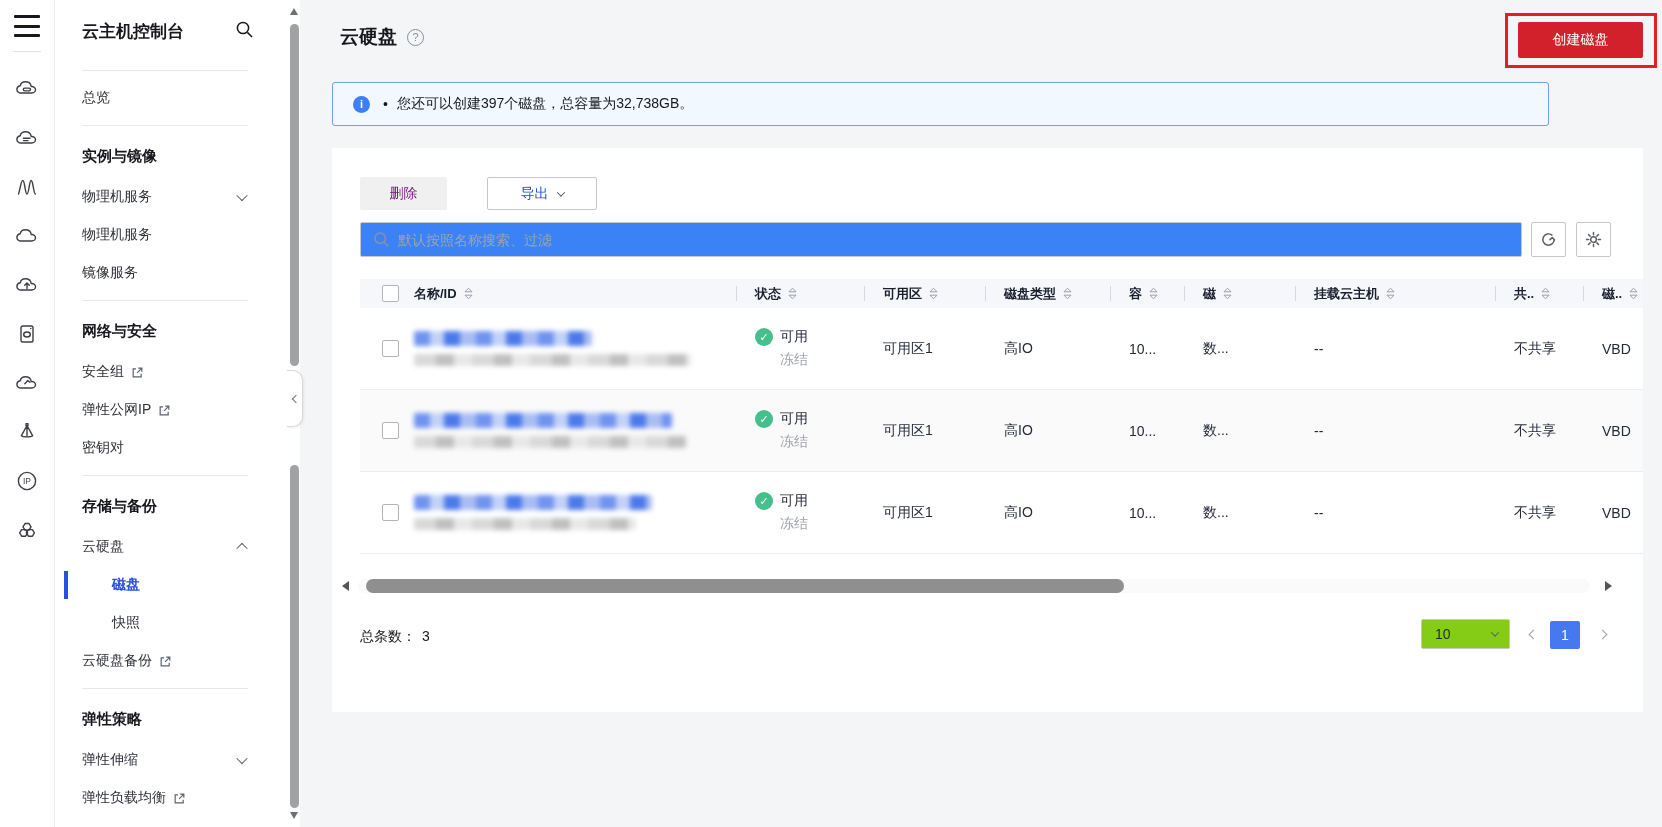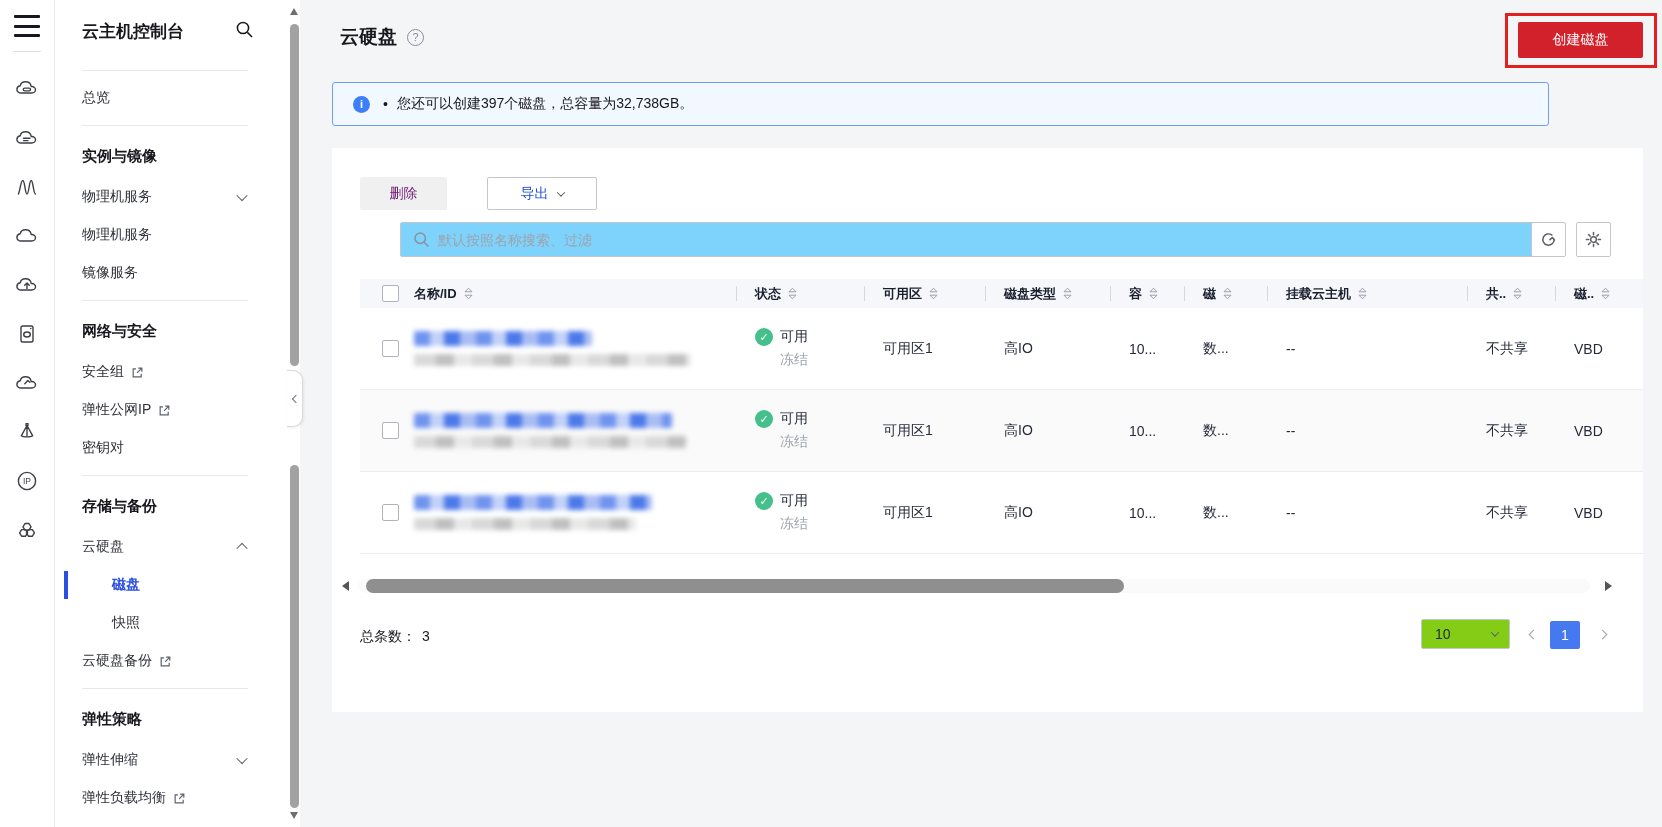--- a/index.html
+++ b/index.html
@@ -54,37 +54,37 @@
   .banner{position:absolute;left:32px;top:82px;width:1217px;height:44px;background:#f2f8ff;border:1px solid #6e9ef7;border-radius:3px;display:flex;align-items:center;}
   .info-icon{margin-left:20px;width:17px;height:17px;border-radius:50%;background:#3d7ff7;color:#fff;font-size:11px;font-weight:700;line-height:17px;text-align:center;flex:none;}
   .banner-bullet{margin-left:13px;color:#17171d;}
   .banner-text{margin-left:9px;color:#17171d;font-size:14px;}
   
   .card{position:absolute;left:32px;top:148px;width:1311px;height:564px;background:#fff;}
   .btn{height:33px;font-size:14px;border-radius:2px;cursor:pointer;font-family:inherit;}
   .btn-delete{position:absolute;left:28px;top:29px;width:87px;background:#f0f0f0;color:#701a75;border:none;}
   .btn-export{position:absolute;left:155px;top:29px;width:110px;background:#fff;color:#1d4ed8;border:1px solid #c3c6cc;display:flex;align-items:center;justify-content:center;gap:9px;}
   .btn-export .chev{width:6px;height:6px;}
-  .search-box{position:absolute;left:28px;top:74px;width:1162px;height:35px;border:1px solid #c3c6cc;border-radius:2px;background:#7dd3fc;display:flex;align-items:center;margin-left:40px;}
+  .search-box{position:absolute;left:28px;top:74px;width:1162px;height:35px;border:1px solid #c3c6cc;border-radius:2px;background:#3b82f6;display:flex;align-items:center;}
   .search-box svg{margin-left:12px;stroke:#8d919c;fill:none;stroke-width:1.5;flex:none;}
   .search-box input{flex:1;margin-left:8px;border:none;outline:none;font-size:14px;font-family:inherit;color:#252b3a;background:transparent;}
   .search-box input::placeholder{color:#9fa3ad;}
   .icon-btn{position:absolute;top:74px;width:35px;height:35px;border:1px solid #c3c6cc;border-radius:2px;background:#fff;display:flex;align-items:center;justify-content:center;cursor:pointer;}
   .icon-btn svg{stroke:#5c5f66;fill:none;stroke-width:1.4;stroke-linecap:round;stroke-linejoin:round;}
   .refresh-btn{left:1199px;}
   .gear-btn{left:1244px;}
   
   .tbl{position:absolute;left:28px;top:131px;width:1283px;overflow:hidden;}
   .thead{display:flex;height:29px;background:#f5f7fa;align-items:center;}
   .hc{flex:none;position:relative;font-size:13px;font-weight:700;color:#1a1f2e;display:flex;align-items:center;height:29px;cursor:pointer;}
   .hc.sep::before{content:"";position:absolute;left:0;top:7px;height:15px;width:1px;background:#d4d8df;}
   .sort{margin-left:7px;display:inline-flex;}
   .w0{width:40px;}.w1{width:336px;padding-left:14px;}.w2{width:128px;padding-left:19px;}
   .w3{width:121px;padding-left:19px;}.w4{width:125px;padding-left:19px;}.w5{width:74px;padding-left:19px;}
-  .w6{width:83px;padding-left:19px;}.w7{width:200px;padding-left:19px;}.w8{width:88px;padding-left:19px;}
+  .w6{width:83px;padding-left:19px;}.w7{width:200px;padding-left:19px;margin-left:28px;}.w8{width:88px;padding-left:19px;}
   .w9{width:88px;padding-left:19px;}
   .trow{display:flex;height:82px;border-bottom:1px solid #ededed;background:#fff;}
   .trow.alt{background:#fafafa;}
   .cell{flex:none;display:flex;align-items:center;font-size:14px;color:#252b3a;}
   .cb{width:17px;height:17px;border:1px solid #b0b4bc;border-radius:2px;background:#fff;margin-left:22px;cursor:pointer;flex:none;}
   .thead .cb{margin-top:0;}
   .name-cell{flex-direction:column;align-items:flex-start;justify-content:center;}
   .blur-name{height:15px;border-radius:2px;filter:blur(2.6px);background:repeating-linear-gradient(90deg,#6f93ef 0 16px,#c3d2f8 16px 30px,#4c79ea 30px 46px,#a9bdf4 46px 62px);}
   .blur-id{height:12px;margin-top:8px;border-radius:2px;filter:blur(2.6px);background:repeating-linear-gradient(90deg,#d9d9d9 0 22px,#c0c0c0 22px 40px,#e8e8e8 40px 58px);}
   .status-cell{flex-direction:column;align-items:flex-start;justify-content:center;}

